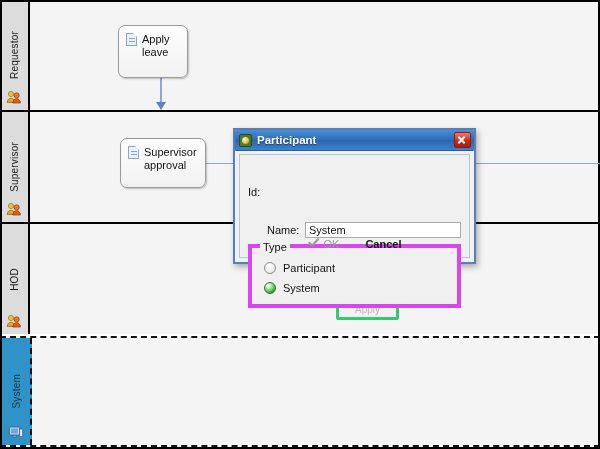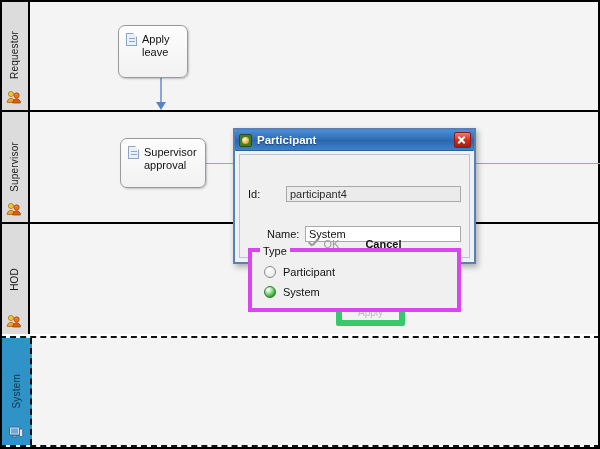--- a/index.html
+++ b/index.html
@@ -113,21 +113,21 @@
   .btn.ok{color:#9a9a9a;}
   .btn.cancel{color:#111;font-weight:bold;}
   .check{width:12px;height:9px;position:relative;display:inline-block;}
   .check:before{content:"";position:absolute;left:0;top:3px;width:5px;height:2px;
        background:#9a9a9a;transform:rotate(45deg);}
   .check:after{content:"";position:absolute;left:3px;top:1px;width:9px;height:2px;
        background:#9a9a9a;transform:rotate(-47deg);}
 
   
   .apply-ghost{position:absolute;left:336px;top:299px;width:57px;height:15px;
-       background:#f2f2f2;border:6px solid #22c55e;border-radius:2px;
+       background:#f2f2f2;border:3px solid #22c55e;border-radius:2px;
        display:flex;align-items:center;justify-content:center;
        font-size:10px;color:#b5b5b5;opacity:.9;}
 </style>
 </head>
 <body>
 
 <div class="canvas">
 
   <div class="pool">
 
@@ -230,21 +230,20 @@
           <i></i>
         </span>
       <span class="tb-title">Participant</span>
       <span class="tb-close"></span>
     </div>
 
     <div class="dlg-body">
 
       <div class="frow">
         <span class="flabel id">Id:</span>
-        <span class="finput disabled">participant4</span>
       </div>
 
       <div class="frow">
         <span class="flabel name">Name:</span>
         <span class="finput">System</span>
       </div>
 
       <div class="fieldset">
         <span class="legend">Type</span>
 

